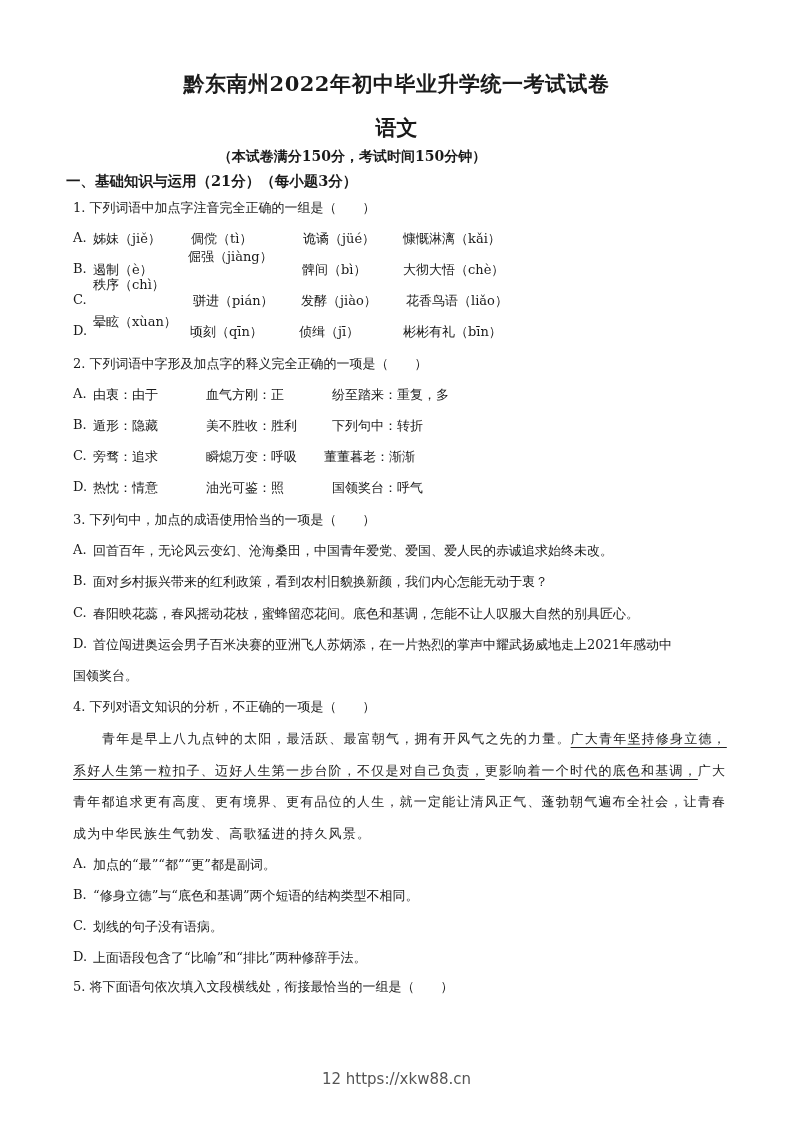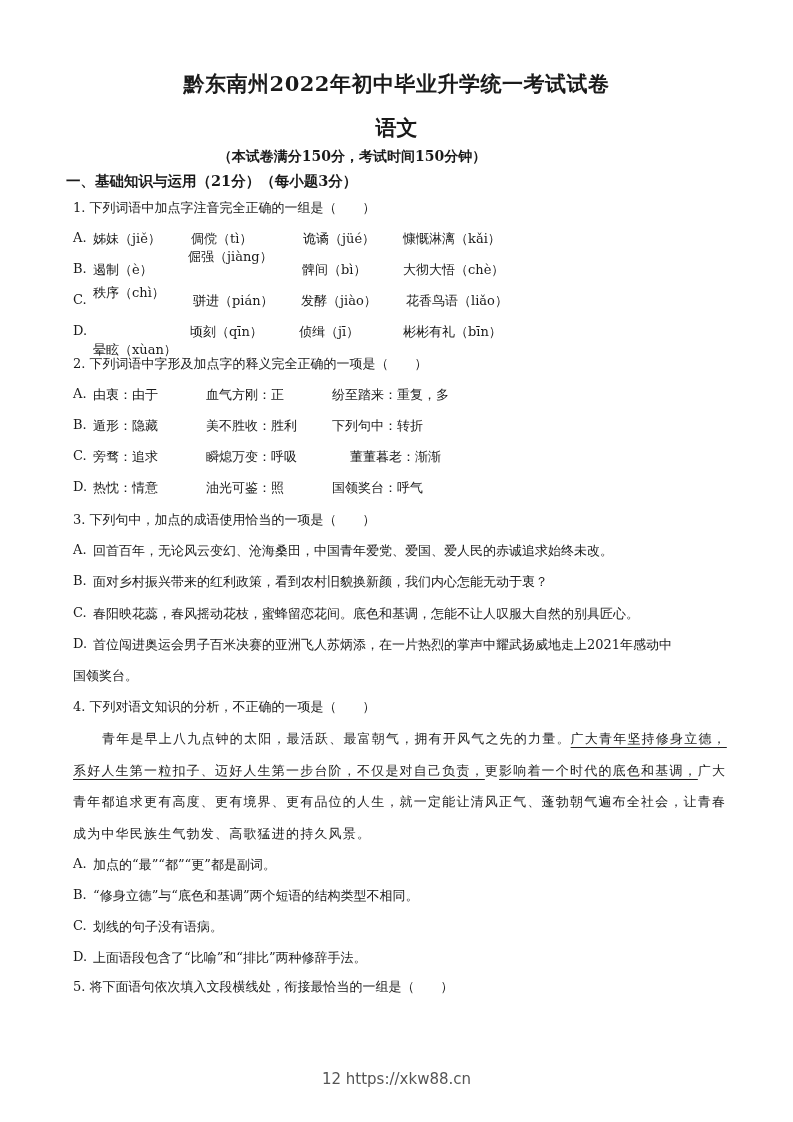--- a/index.html
+++ b/index.html
@@ -33,48 +33,48 @@
   <div class="abs opt" style="left:303px;top:230px">诡谲（jüé）</div>
   <div class="abs opt" style="left:403px;top:230px">慷慨淋漓（kǎi）</div>
 
   <div class="abs opt" style="left:73px;top:261px">B.</div>
   <div class="abs opt" style="left:93px;top:261px">遏制（è）</div>
   <div class="abs opt" style="left:188px;top:248px">倔强（jiàng）</div>
   <div class="abs opt" style="left:302px;top:261px">髀间（bì）</div>
   <div class="abs opt" style="left:403px;top:261px">大彻大悟（chè）</div>
 
   <div class="abs opt" style="left:73px;top:292px">C.</div>
-  <div class="abs opt" style="left:93px;top:284px">秩序（chì）</div>
+  <div class="abs opt" style="left:93px;top:276px">秩序（chì）</div>
   <div class="abs opt" style="left:193px;top:292px">骈进（pián）</div>
   <div class="abs opt" style="left:301px;top:292px">发酵（jiào）</div>
   <div class="abs opt" style="left:406px;top:292px">花香鸟语（liǎo）</div>
 
   <div class="abs opt" style="left:73px;top:323px">D.</div>
-  <div class="abs opt" style="left:93px;top:341px">晕眩（xùan）</div>
+  <div class="abs opt" style="left:93px;top:313px">晕眩（xùan）</div>
   <div class="abs opt" style="left:190px;top:323px">顷刻（qīn）</div>
   <div class="abs opt" style="left:299px;top:323px">侦缉（jī）</div>
   <div class="abs opt" style="left:403px;top:323px">彬彬有礼（bīn）</div>
 </div>
 
 <div class="abs q" style="top:355px">2. 下列词语中字形及加点字的释义完全正确的一项是（　　）</div>
 <div>
   <div class="abs opt" style="left:73px;top:386px">A.</div>
   <div class="abs opt" style="left:93px;top:386px">由衷：由于</div>
   <div class="abs opt" style="left:206px;top:386px">血气方刚：正</div>
   <div class="abs opt" style="left:332px;top:386px">纷至踏来：重复，多</div>
 
   <div class="abs opt" style="left:73px;top:417px">B.</div>
   <div class="abs opt" style="left:93px;top:417px">遁形：隐藏</div>
   <div class="abs opt" style="left:206px;top:417px">美不胜收：胜利</div>
   <div class="abs opt" style="left:332px;top:417px">下列句中：转折</div>
 
   <div class="abs opt" style="left:73px;top:448px">C.</div>
   <div class="abs opt" style="left:93px;top:448px">旁骛：追求</div>
   <div class="abs opt" style="left:206px;top:448px">瞬熄万变：呼吸</div>
-  <div class="abs opt" style="left:350px;top:448px">董董暮老：渐渐</div>
+  <div class="abs opt" style="left:324px;top:448px">董董暮老：渐渐</div>
 
   <div class="abs opt" style="left:73px;top:479px">D.</div>
   <div class="abs opt" style="left:93px;top:479px">热忱：情意</div>
   <div class="abs opt" style="left:206px;top:479px">油光可鉴：照</div>
   <div class="abs opt" style="left:332px;top:479px">国领奖台：呼气</div>
 </div>
 
 <div class="abs q" style="top:511px">3. 下列句中，加点的成语使用恰当的一项是（　　）</div>
 <div>
   <div class="abs opt" style="left:73px;top:542px">A.</div>

